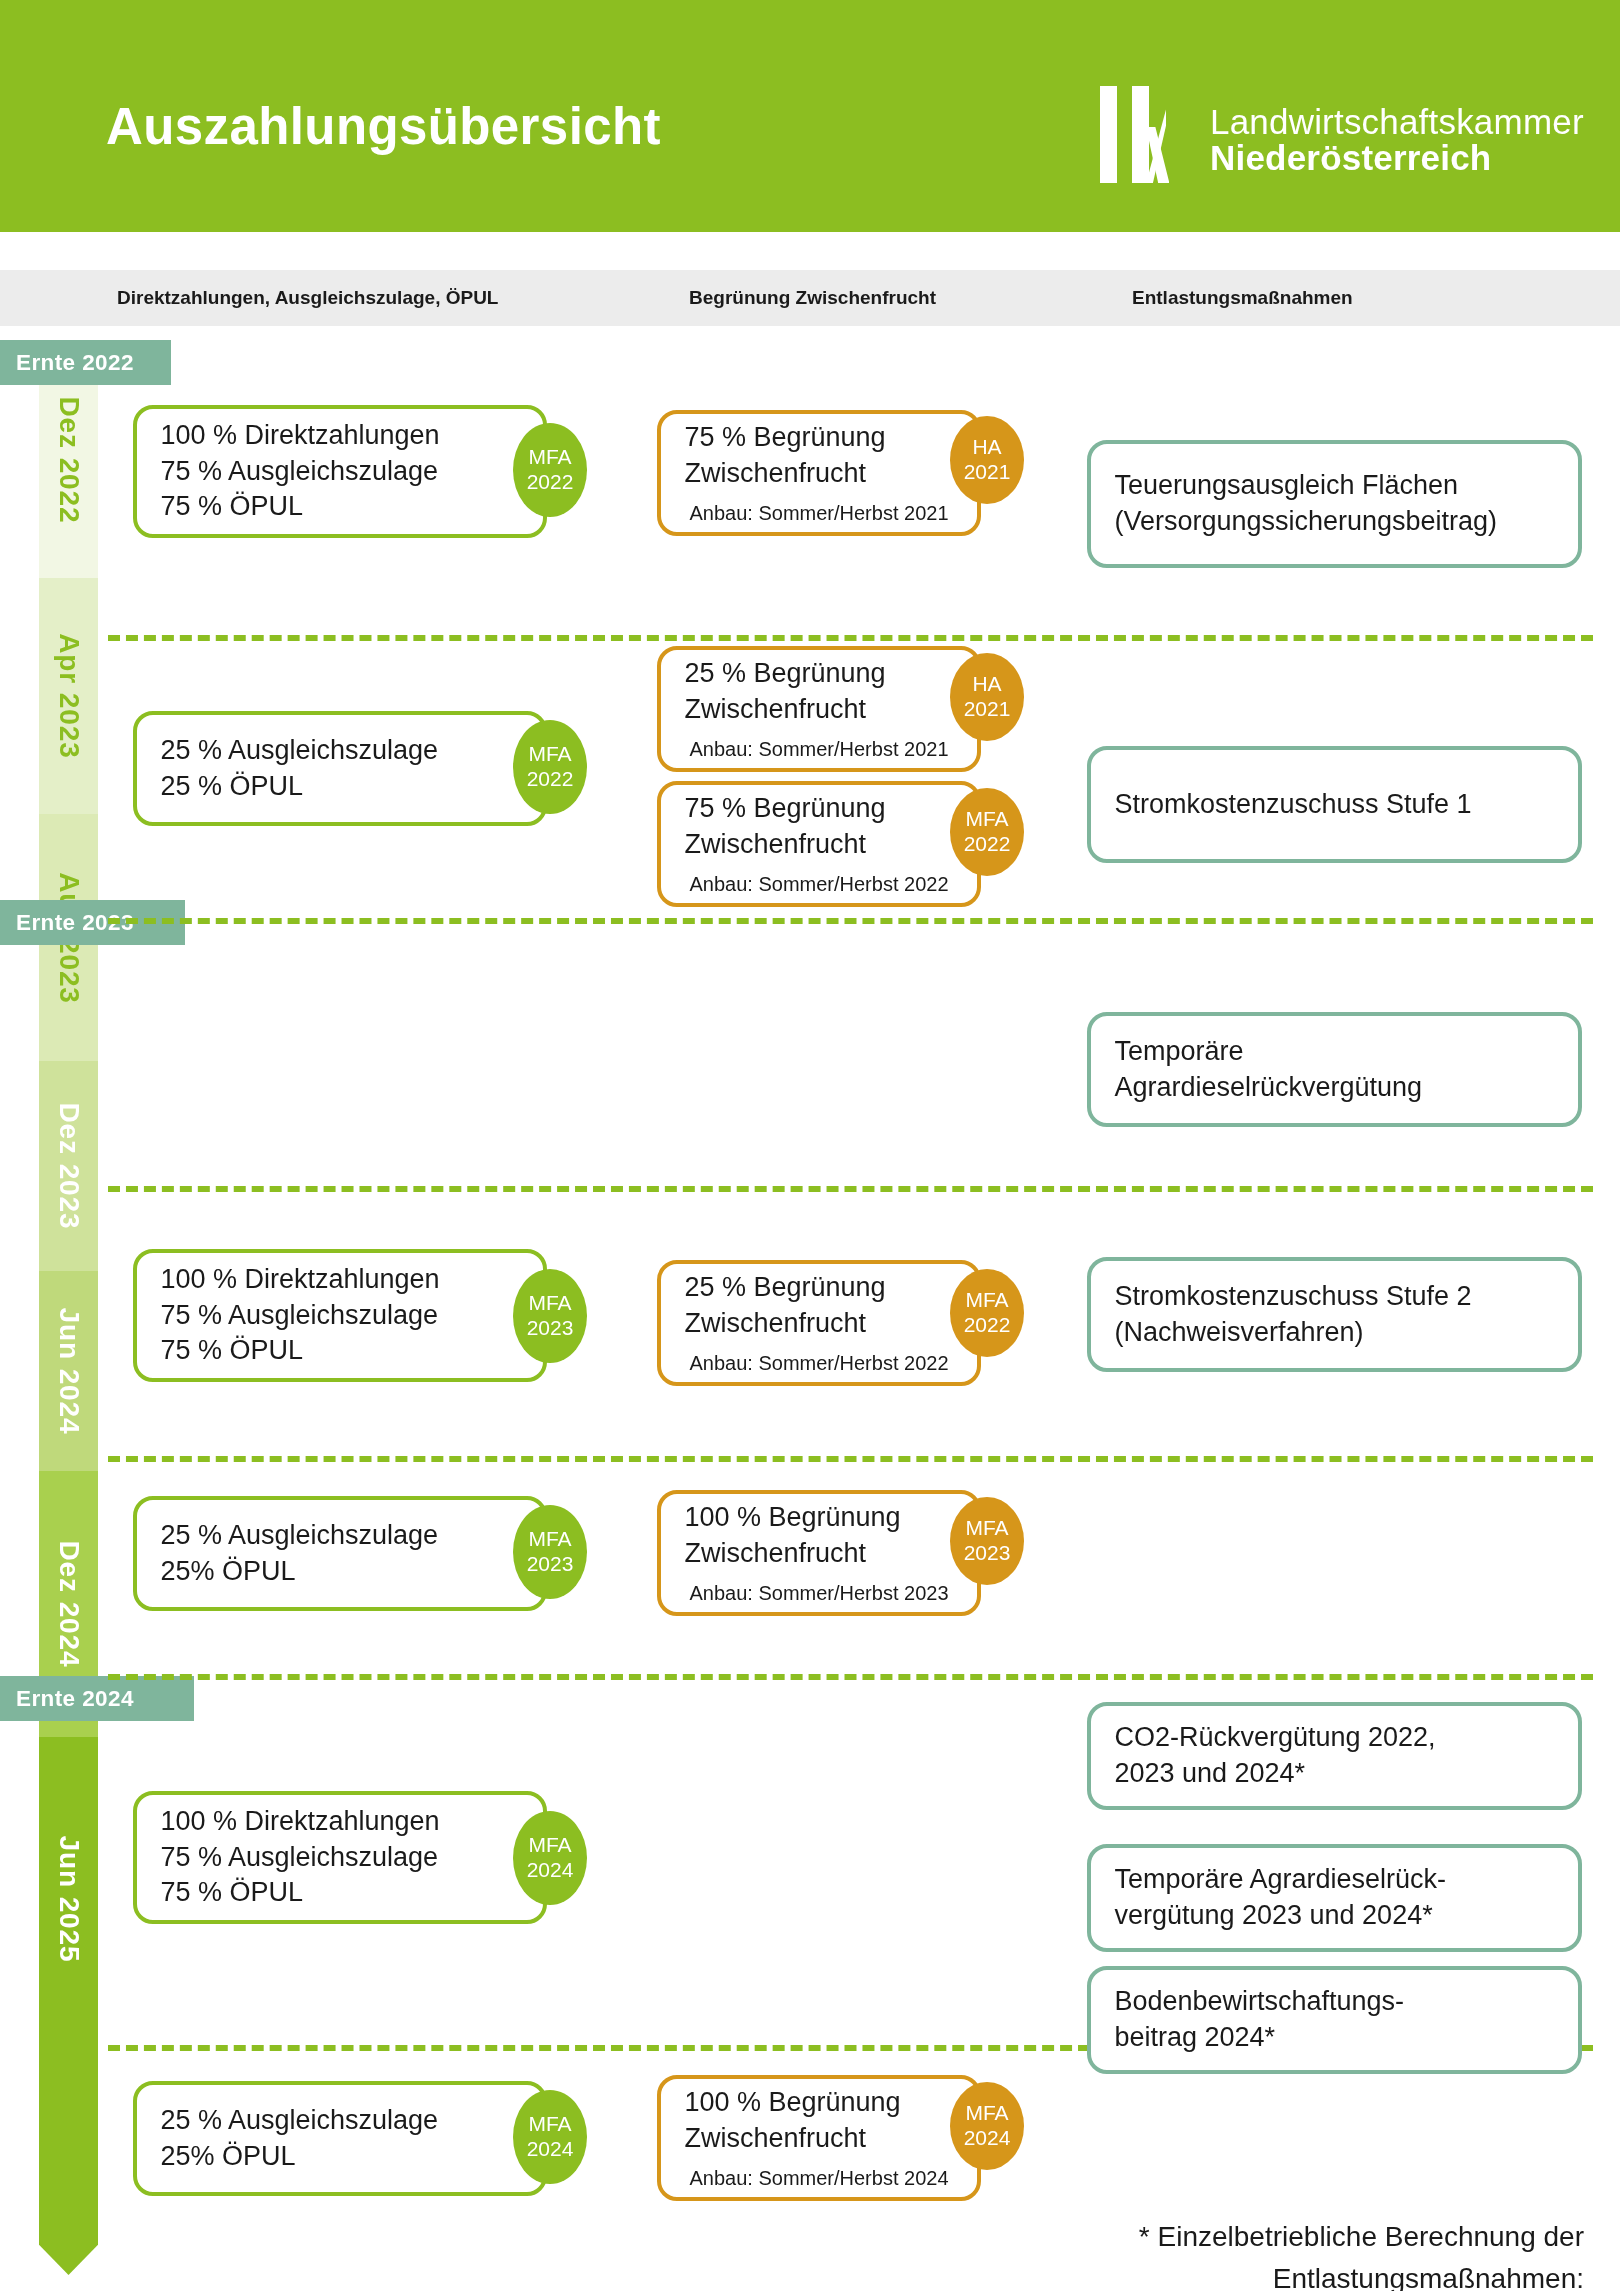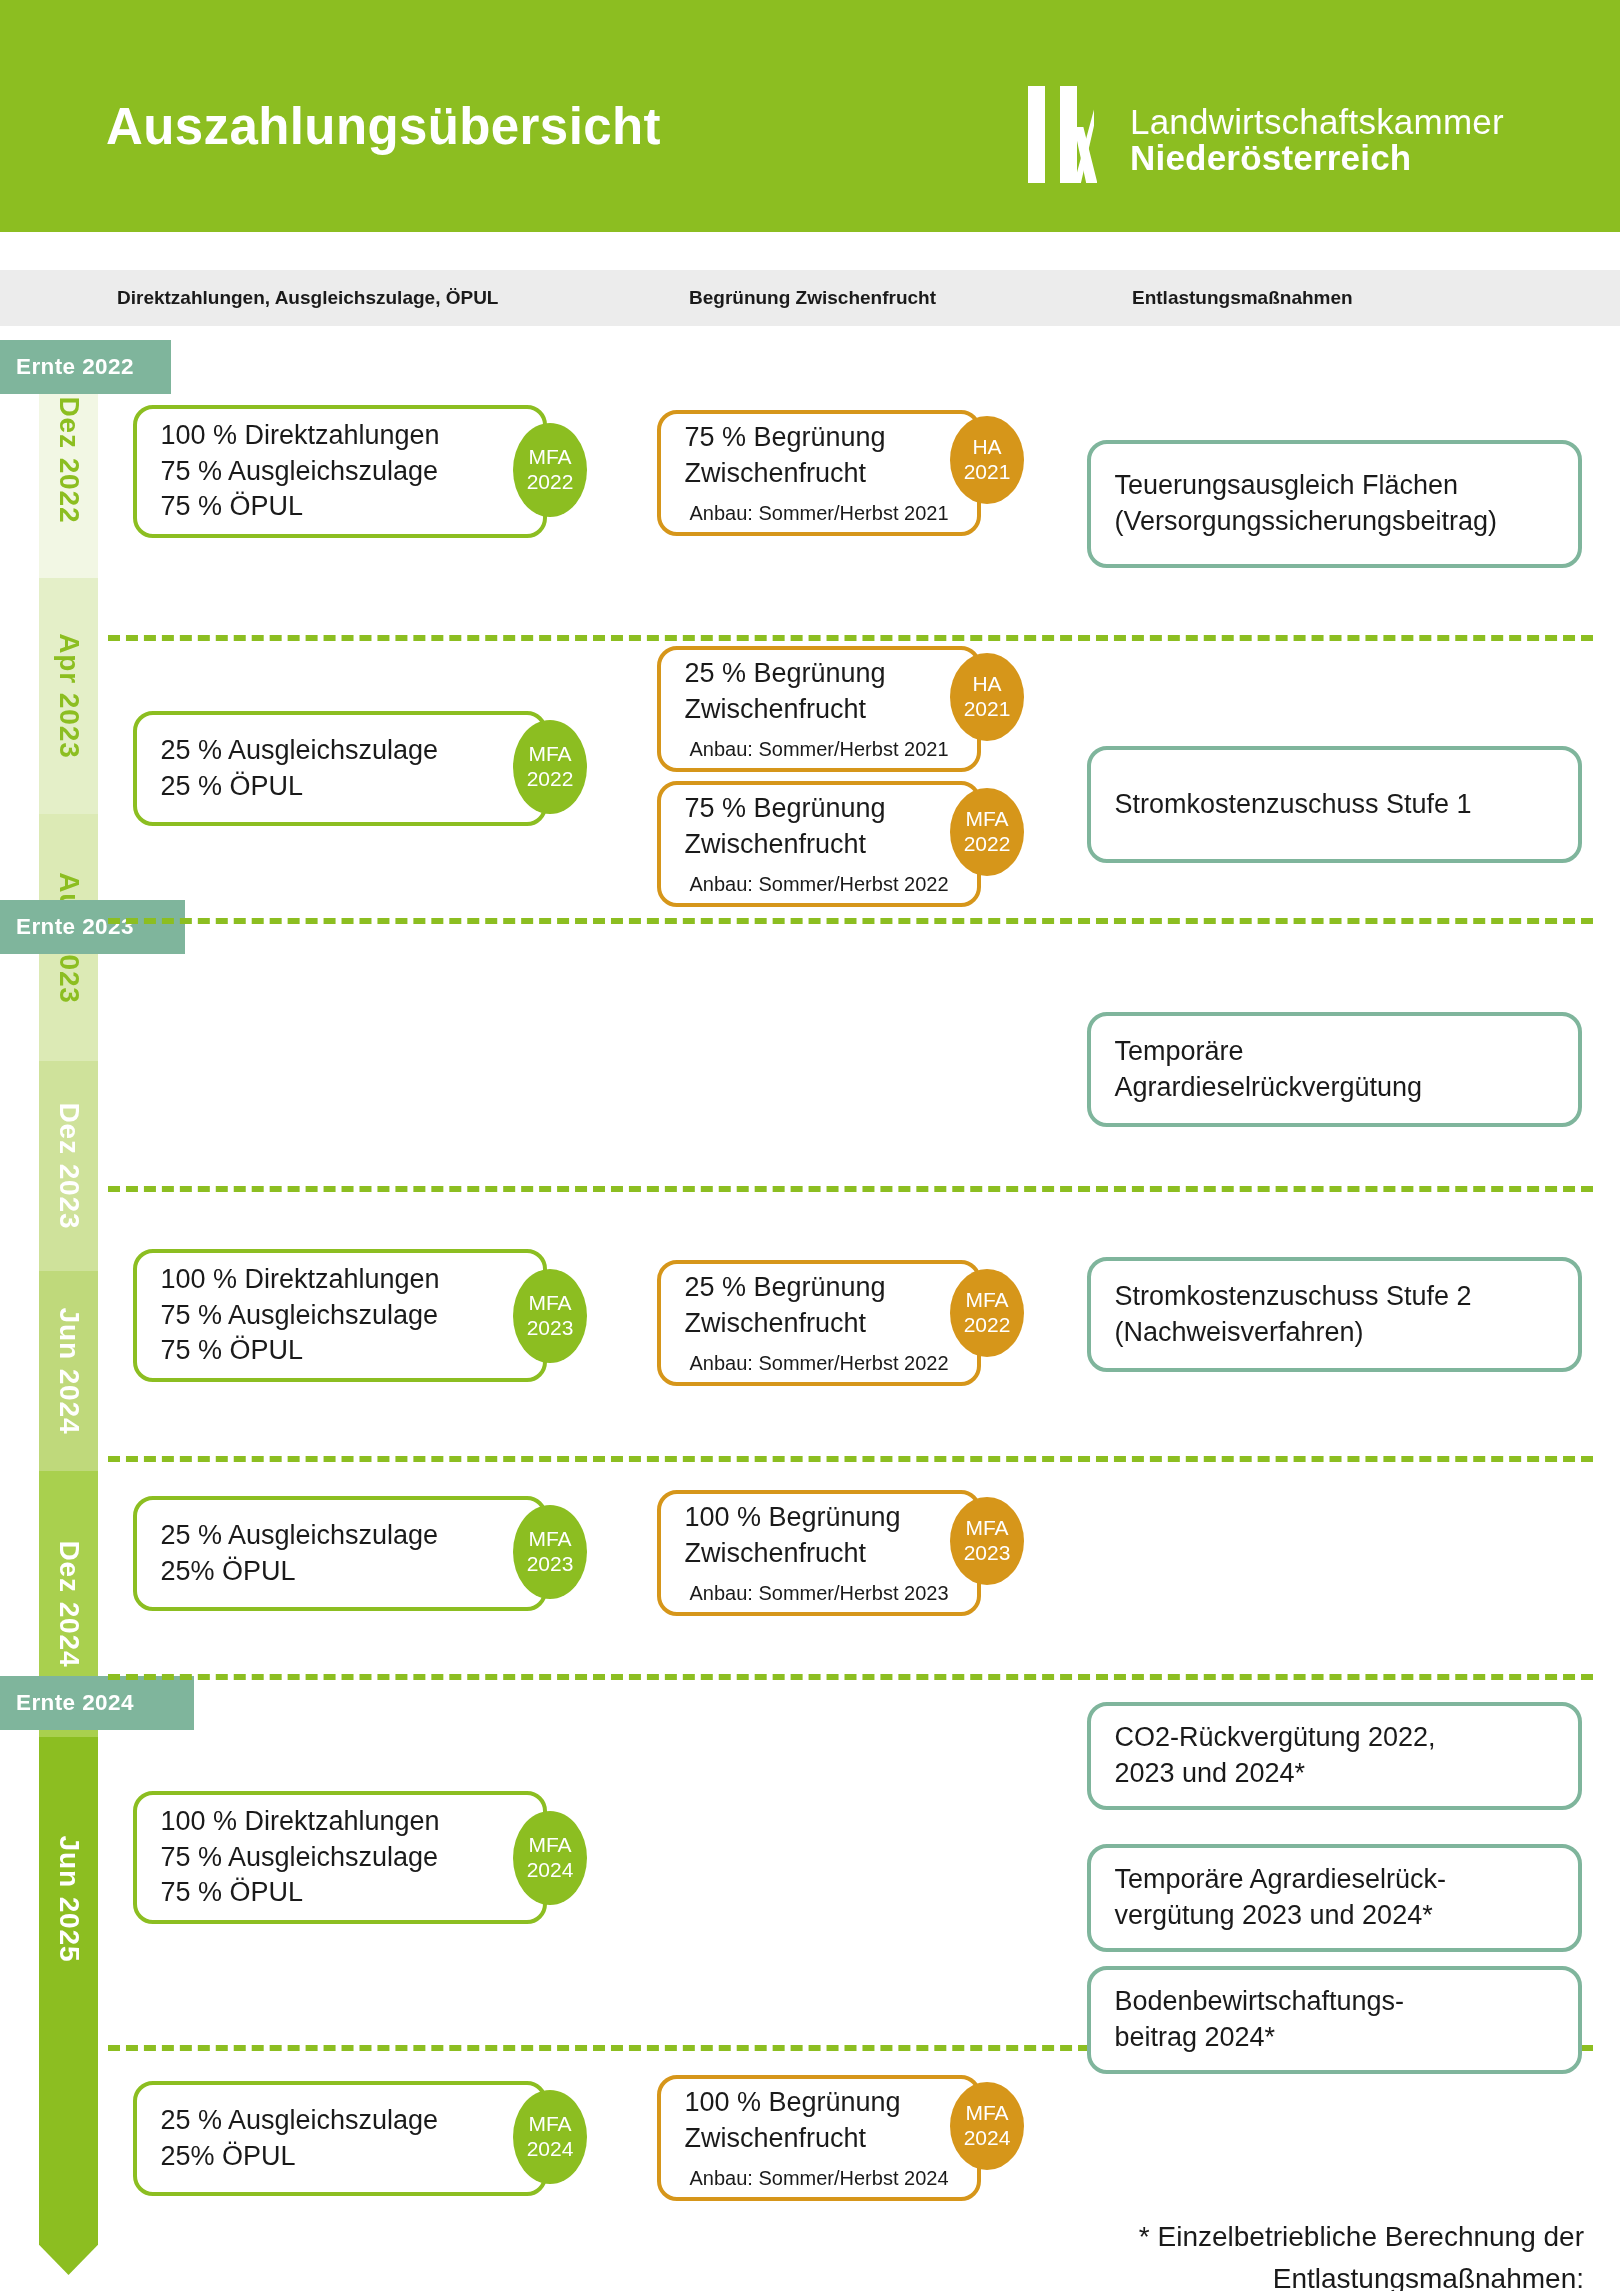--- a/index.html
+++ b/index.html
@@ -29,24 +29,24 @@
     position: absolute;
     left: 106px; top: 126px;
     transform: translateY(-50%);
     color: #ffffff;
     font-size: 51px;
     font-weight: bold;
     letter-spacing: 0.4px;
   }
   .logo {
     position: absolute;
-    left: 1024px; top: 86px;
+    left: 1096px; top: 86px;
     display: flex;
     align-items: flex-start;
-    gap: 0px;
+    gap: 8px;
   }
   .logo-mark {
     position: relative;
     width: 97px;
     height: 97px;
   }
   .logo-mark .bar-l {
     position: absolute;
     left: 3.6px; top: 0;
     width: 17px; height: 97px;
@@ -125,21 +125,21 @@
     width: 59px;
     height: 52px;
     background: #8CBE21;
     clip-path: polygon(0 0, 100% 0, 100% 42%, 50% 100%, 0 42%);
   }
 
   
   .ernte {
     position: absolute;
     left: 0;
-    height: 54px;
+    height: 45px;
     background: #7FB59C;
     display: flex;
     align-items: center;
     padding-left: 16px;
     color: #ffffff;
     font-size: 22.5px;
     font-weight: bold;
     letter-spacing: 0.4px;
   }
 

